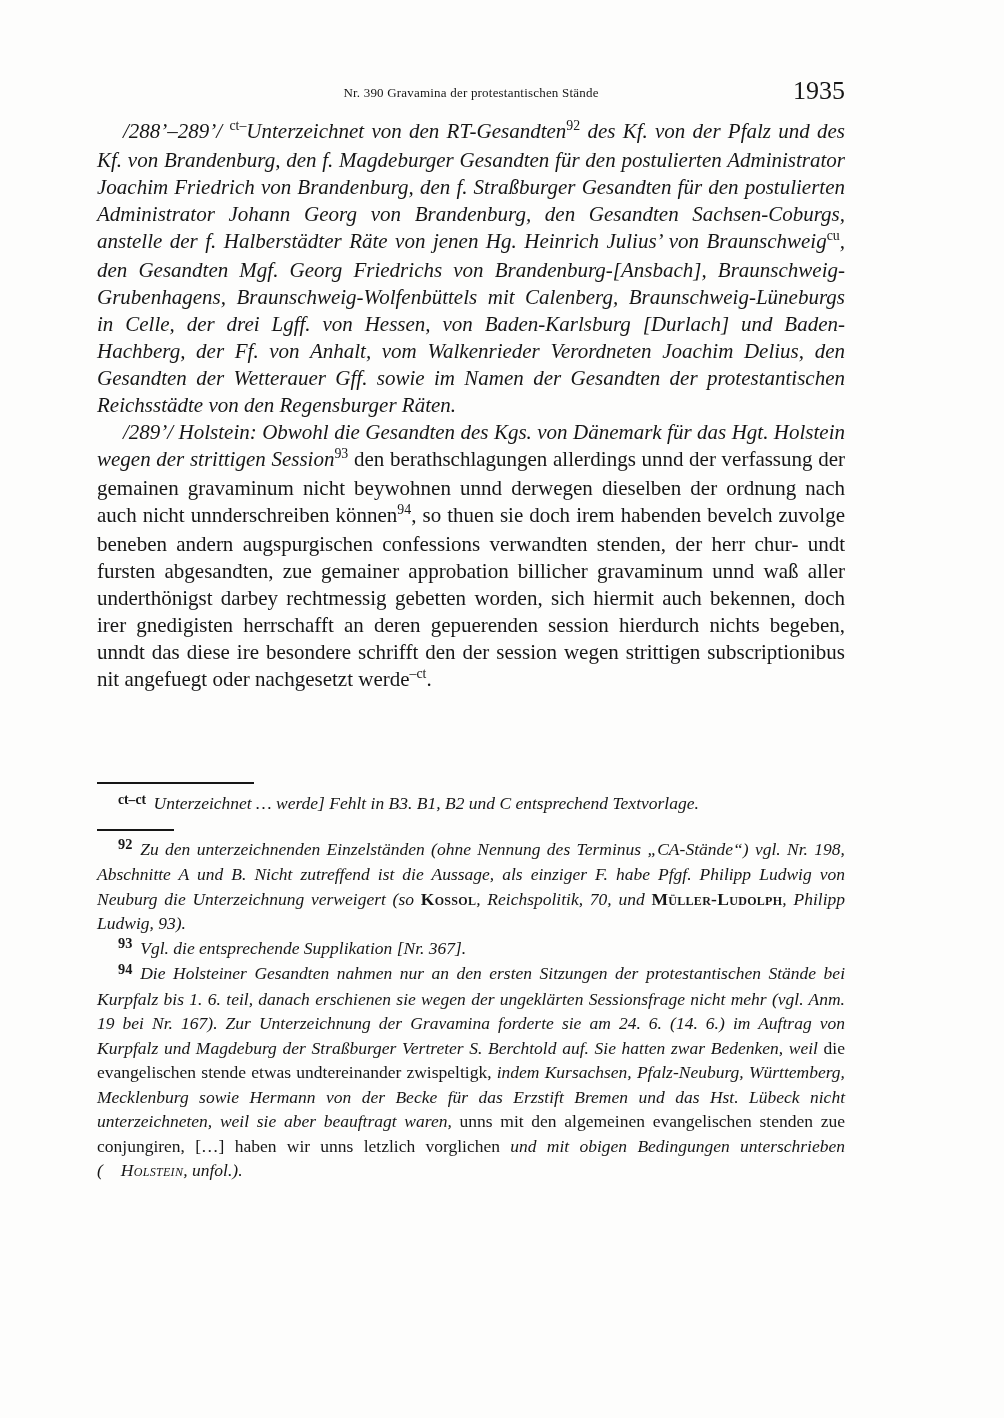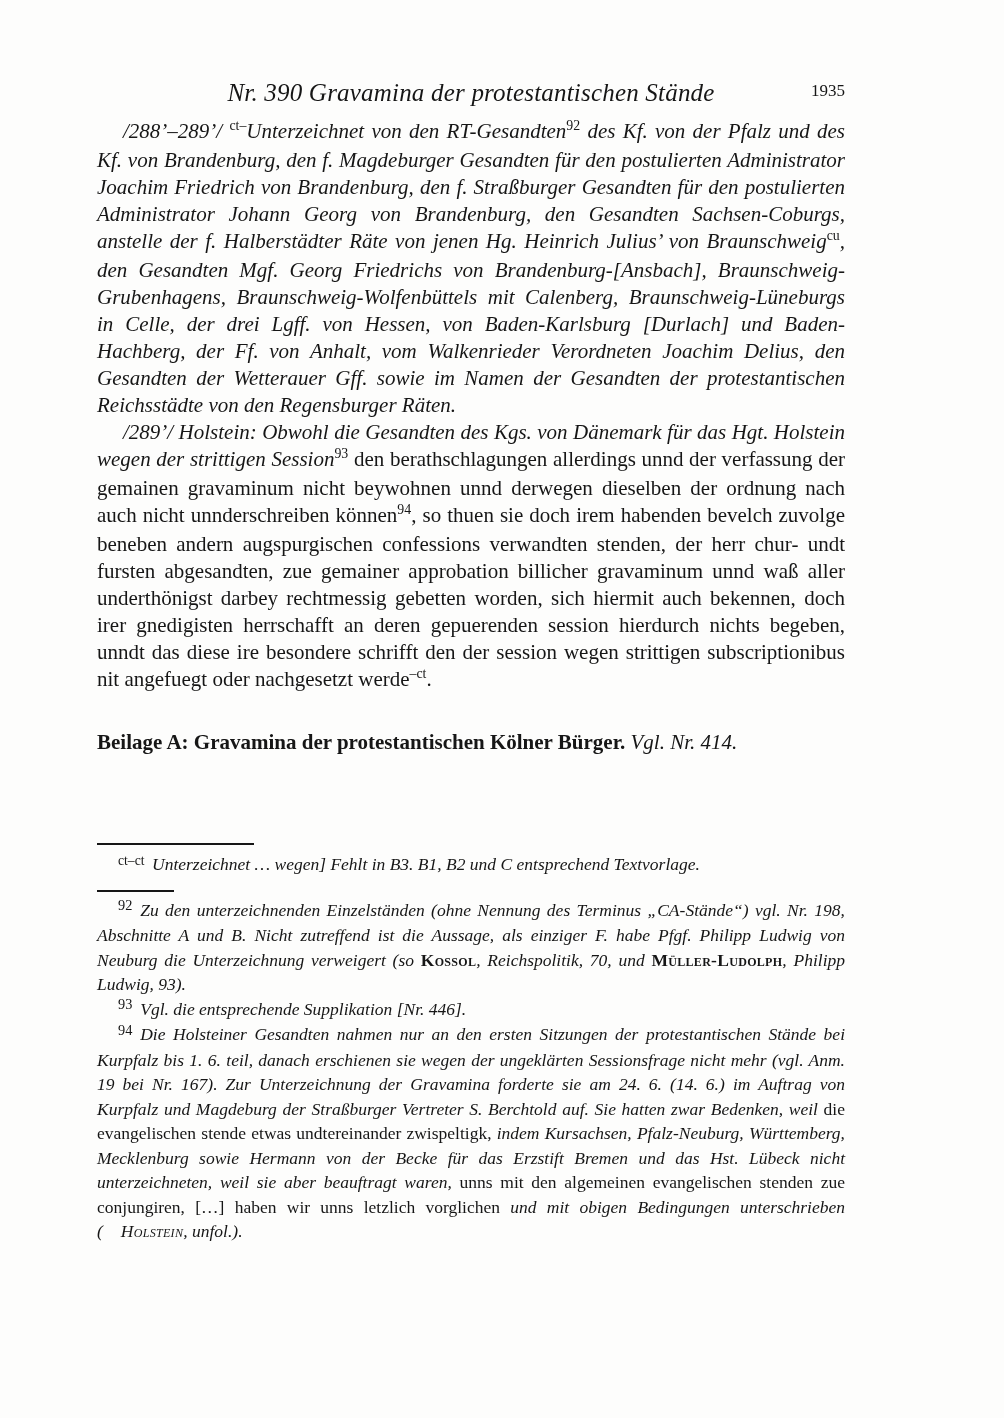--- a/index.html
+++ b/index.html
@@ -25,30 +25,29 @@
   
   .running-head{
     position:relative;
     width:748px;
     height:30px;
     margin-bottom:8px;
   }
   .head-title{
     display:block;
     text-align:center;
-    font-size:25px;
+    font-size:13px;
     line-height:26px;
     letter-spacing:0.2px;
-    font-style:italic;
   }
   .page-number{
     position:absolute;
     right:0;
     top:-3px;
-    font-size:17px;
+    font-size:26px;
     line-height:28px;
   }
   
   .text-block{ width:748px; }
   .para{
     margin:0;
     font-size:21px;
     line-height:27px;
     text-align:justify;
     text-indent:26px;
@@ -78,20 +77,21 @@
   }
   .note-marker{
     display:inline-block;
     text-indent:0;
     font-style:normal;
     font-size:0.82em;
     position:relative;
     top:-0.38em;
     margin-right:0.55em;
     white-space:nowrap;
+    font-weight:bold;
   }
   .apparatus .note-marker{ font-size:0.78em; }
   
   .seg-r{ font-style:normal; }
   .seg-i{ font-style:italic;margin-top:32px; }
   .seg-sup{
     font-style:normal;
     font-size:0.66em;
     position:relative;
     top:-0.55em;
@@ -108,42 +108,39 @@
   <header class="running-head">
     <span class="head-title">Nr. 390 Gravamina der protestantischen Stände</span>
     <span class="page-number">1935</span>
   </header>
 
   <main class="text-block">
     <p class="para"><span class="seg-i">/288’–289’/ </span><span class="seg-sup">ct–</span><span class="seg-i">Unterzeichnet von den RT-Gesandten</span><span class="seg-sup">92</span><span class="seg-i"> des Kf. von der Pfalz und des Kf. von Brandenburg, den f. Magdeburger Gesandten für den postulierten Administrator Joachim Friedrich von Brandenburg, den f. Straßburger Gesandten für den postulierten Administrator Johann Georg von Brandenburg, den Gesandten Sachsen-Coburgs, anstelle der f. Halberstädter Räte von jenen Hg. Heinrich Julius’ von Braunschweig</span><span class="seg-sup">cu</span><span class="seg-i">, den Gesandten Mgf. Georg Friedrichs von Brandenburg-[Ansbach], Braunschweig-Grubenhagens, Braunschweig-Wolfenbüttels mit Calenberg, Braunschweig-Lüneburgs in Celle, der drei Lgff. von Hessen, von Baden-Karlsburg [Durlach] und Baden-Hachberg, der Ff. von Anhalt, vom Walkenrieder Verordneten Joachim Delius, den Gesandten der Wetterauer Gff. sowie im Namen der Gesandten der protestantischen Reichsstädte von den Regensburger Räten.</span></p>
 
     <p class="para"><span class="seg-i">/289’/ Holstein: Obwohl die Gesandten des Kgs. von Dänemark für das Hgt. Holstein wegen der strittigen Session</span><span class="seg-sup">93</span><span class="seg-r"> den berathschlagungen allerdings unnd der verfassung der gemainen gravaminum nicht beywohnen unnd derwegen dieselben der ordnung nach auch nicht unnderschreiben können</span><span class="seg-sup">94</span><span class="seg-r">, so thuen sie doch irem habenden bevelch zuvolge beneben andern augspurgischen confessions verwandten stenden, der herr chur- undt fursten abgesandten, zue gemainer approbation billicher gravaminum unnd waß aller underthönigst darbey rechtmessig gebetten worden, sich hiermit auch bekennen, doch irer gnedigisten herrschafft an deren gepuerenden session hierdurch nichts begeben, unndt das diese ire besondere schrifft den der session wegen strittigen subscriptionibus nit angefuegt oder nachgesetzt werde</span><span class="seg-sup">–ct</span><span class="seg-r">.</span></p>
 
-    <p class="beilage">
-      <span class="bold">Beilage A: Gravamina der protestantischen Kölner Bürger.</span><span class="ref"> Vgl. Nr. 414.</span>
-    </p>
   </main>
 
   <footer class="notes-area">
 
     <div class="rule rule-apparatus"></div>
 
     <p class="note apparatus">
-      <span class="note-marker">ct–ct</span><span><span class="seg-i">Unterzeichnet … wegen] Fehlt in B3. B1, B2 und C entsprechend Textvorlage.</span></span>
+      <span class="note-marker">ct–ct</span><span><span class="seg-i">Unterzeichnet … werde] Fehlt in B3. B1, B2 und C entsprechend Textvorlage.</span></span>
     </p>
 
 
     <div class="rule rule-footnotes"></div>
 
     <p class="note">
       <span class="note-marker">92</span><span><span class="seg-i">Zu den unterzeichnenden Einzelständen (ohne Nennung des Terminus „CA-Stände“) vgl. Nr. 198, Abschnitte A und B. Nicht zutreffend ist die Aussage, als einziger F. habe Pfgf. Philipp Ludwig von Neuburg die Unterzeichnung verweigert (so </span><span class="seg-sc">Kossol</span><span class="seg-i">, Reichspolitik, 70, und </span><span class="seg-sc">Müller-Ludolph</span><span class="seg-i">, Philipp Ludwig, 93).</span></span>
     </p>
 
     <p class="note">
-      <span class="note-marker">93</span><span><span class="seg-i">Vgl. die entsprechende Supplikation [Nr. 446].</span></span>
+      <span class="note-marker">93</span><span><span class="seg-i">Vgl. die entsprechende Supplikation [Nr. 367].</span></span>
     </p>
 
     <p class="note">
       <span class="note-marker">94</span><span><span class="seg-i">Die Holsteiner Gesandten nahmen nur an den ersten Sitzungen der protestantischen Stände bei Kurpfalz bis 1. 6. teil, danach erschienen sie wegen der ungeklärten Sessionsfrage nicht mehr (vgl. Anm. 19 bei Nr. 167). Zur Unterzeichnung der Gravamina forderte sie am 24. 6. (14. 6.) im Auftrag von Kurpfalz und Magdeburg der Straßburger Vertreter S. Berchtold auf. Sie hatten zwar Bedenken, weil </span><span class="seg-r">die evangelischen stende etwas undtereinander zwispeltigk,</span><span class="seg-i"> indem Kursachsen, Pfalz-Neuburg, Württemberg, Mecklenburg sowie Hermann von der Becke für das Erzstift Bremen und das Hst. Lübeck nicht unterzeichneten, weil sie aber beauftragt waren,</span><span class="seg-r"> unns mit den algemeinen evangelischen stenden zue conjungiren, […] haben wir unns letzlich vorglichen </span><span class="seg-i">und mit obigen Bedingungen unterschrieben (</span><span class="seg-sci">Holstein</span><span class="seg-i">, unfol.).</span></span>
     </p>
 
   </footer>
 </div>
 
 </body></html>

